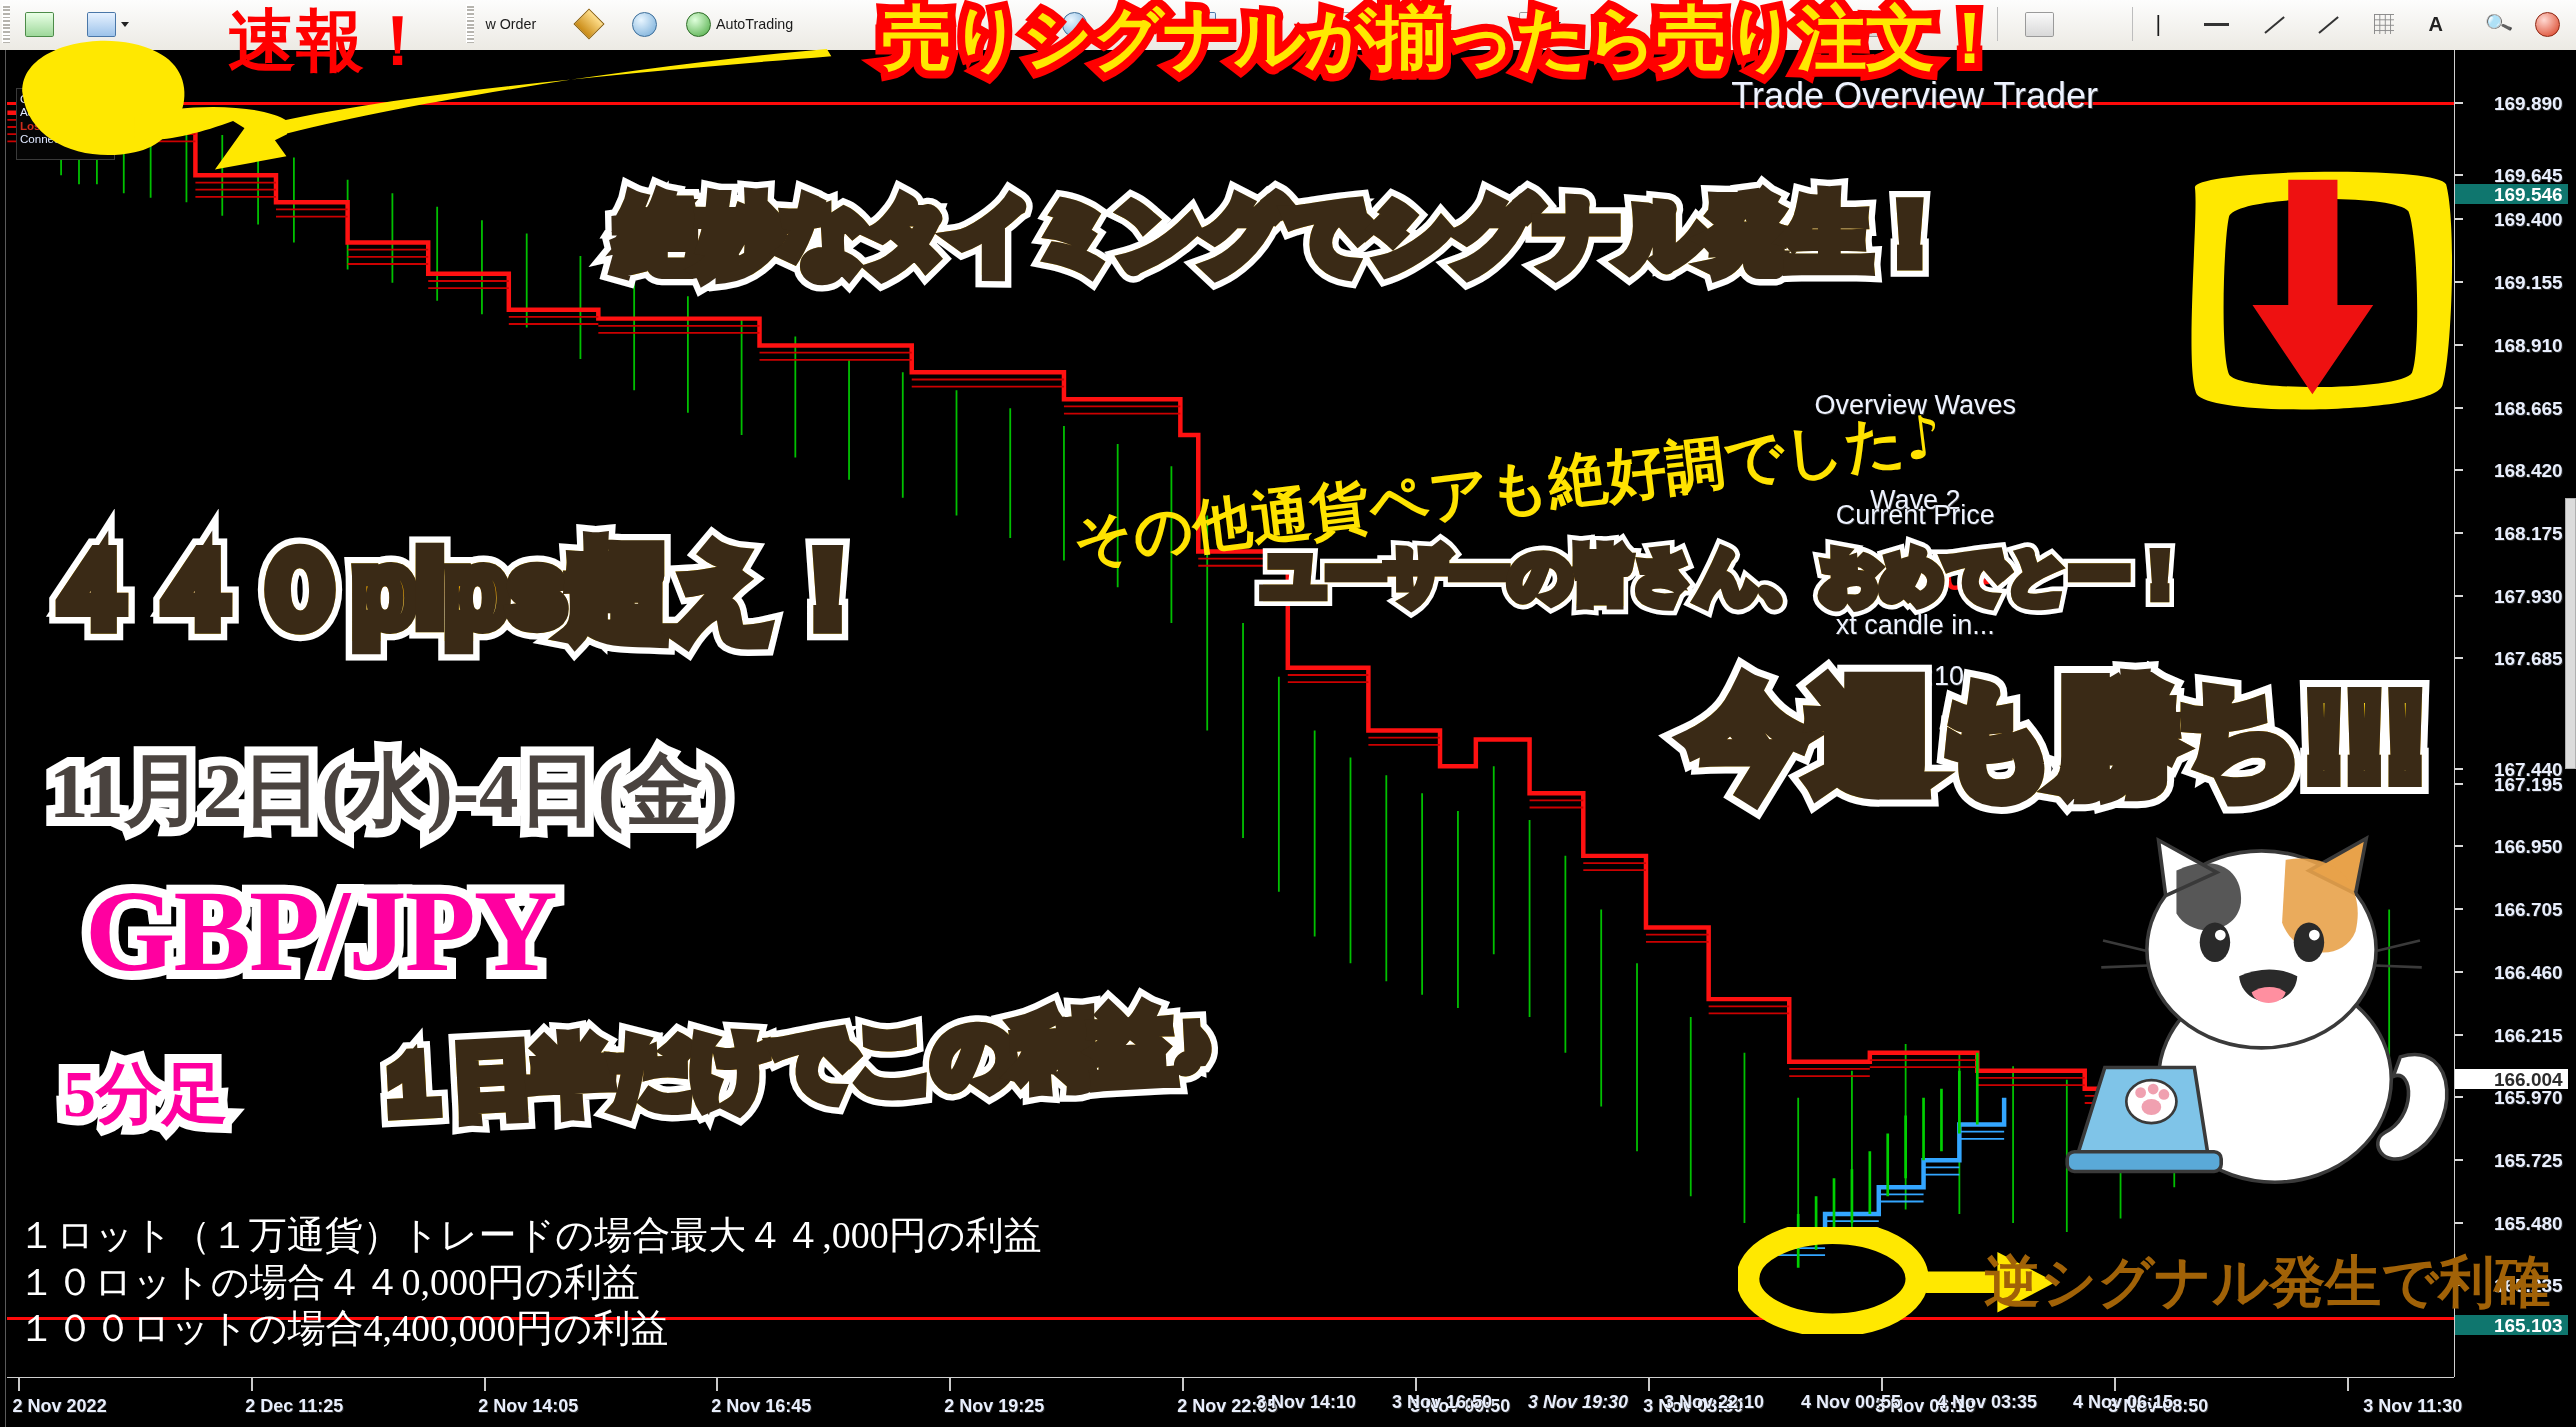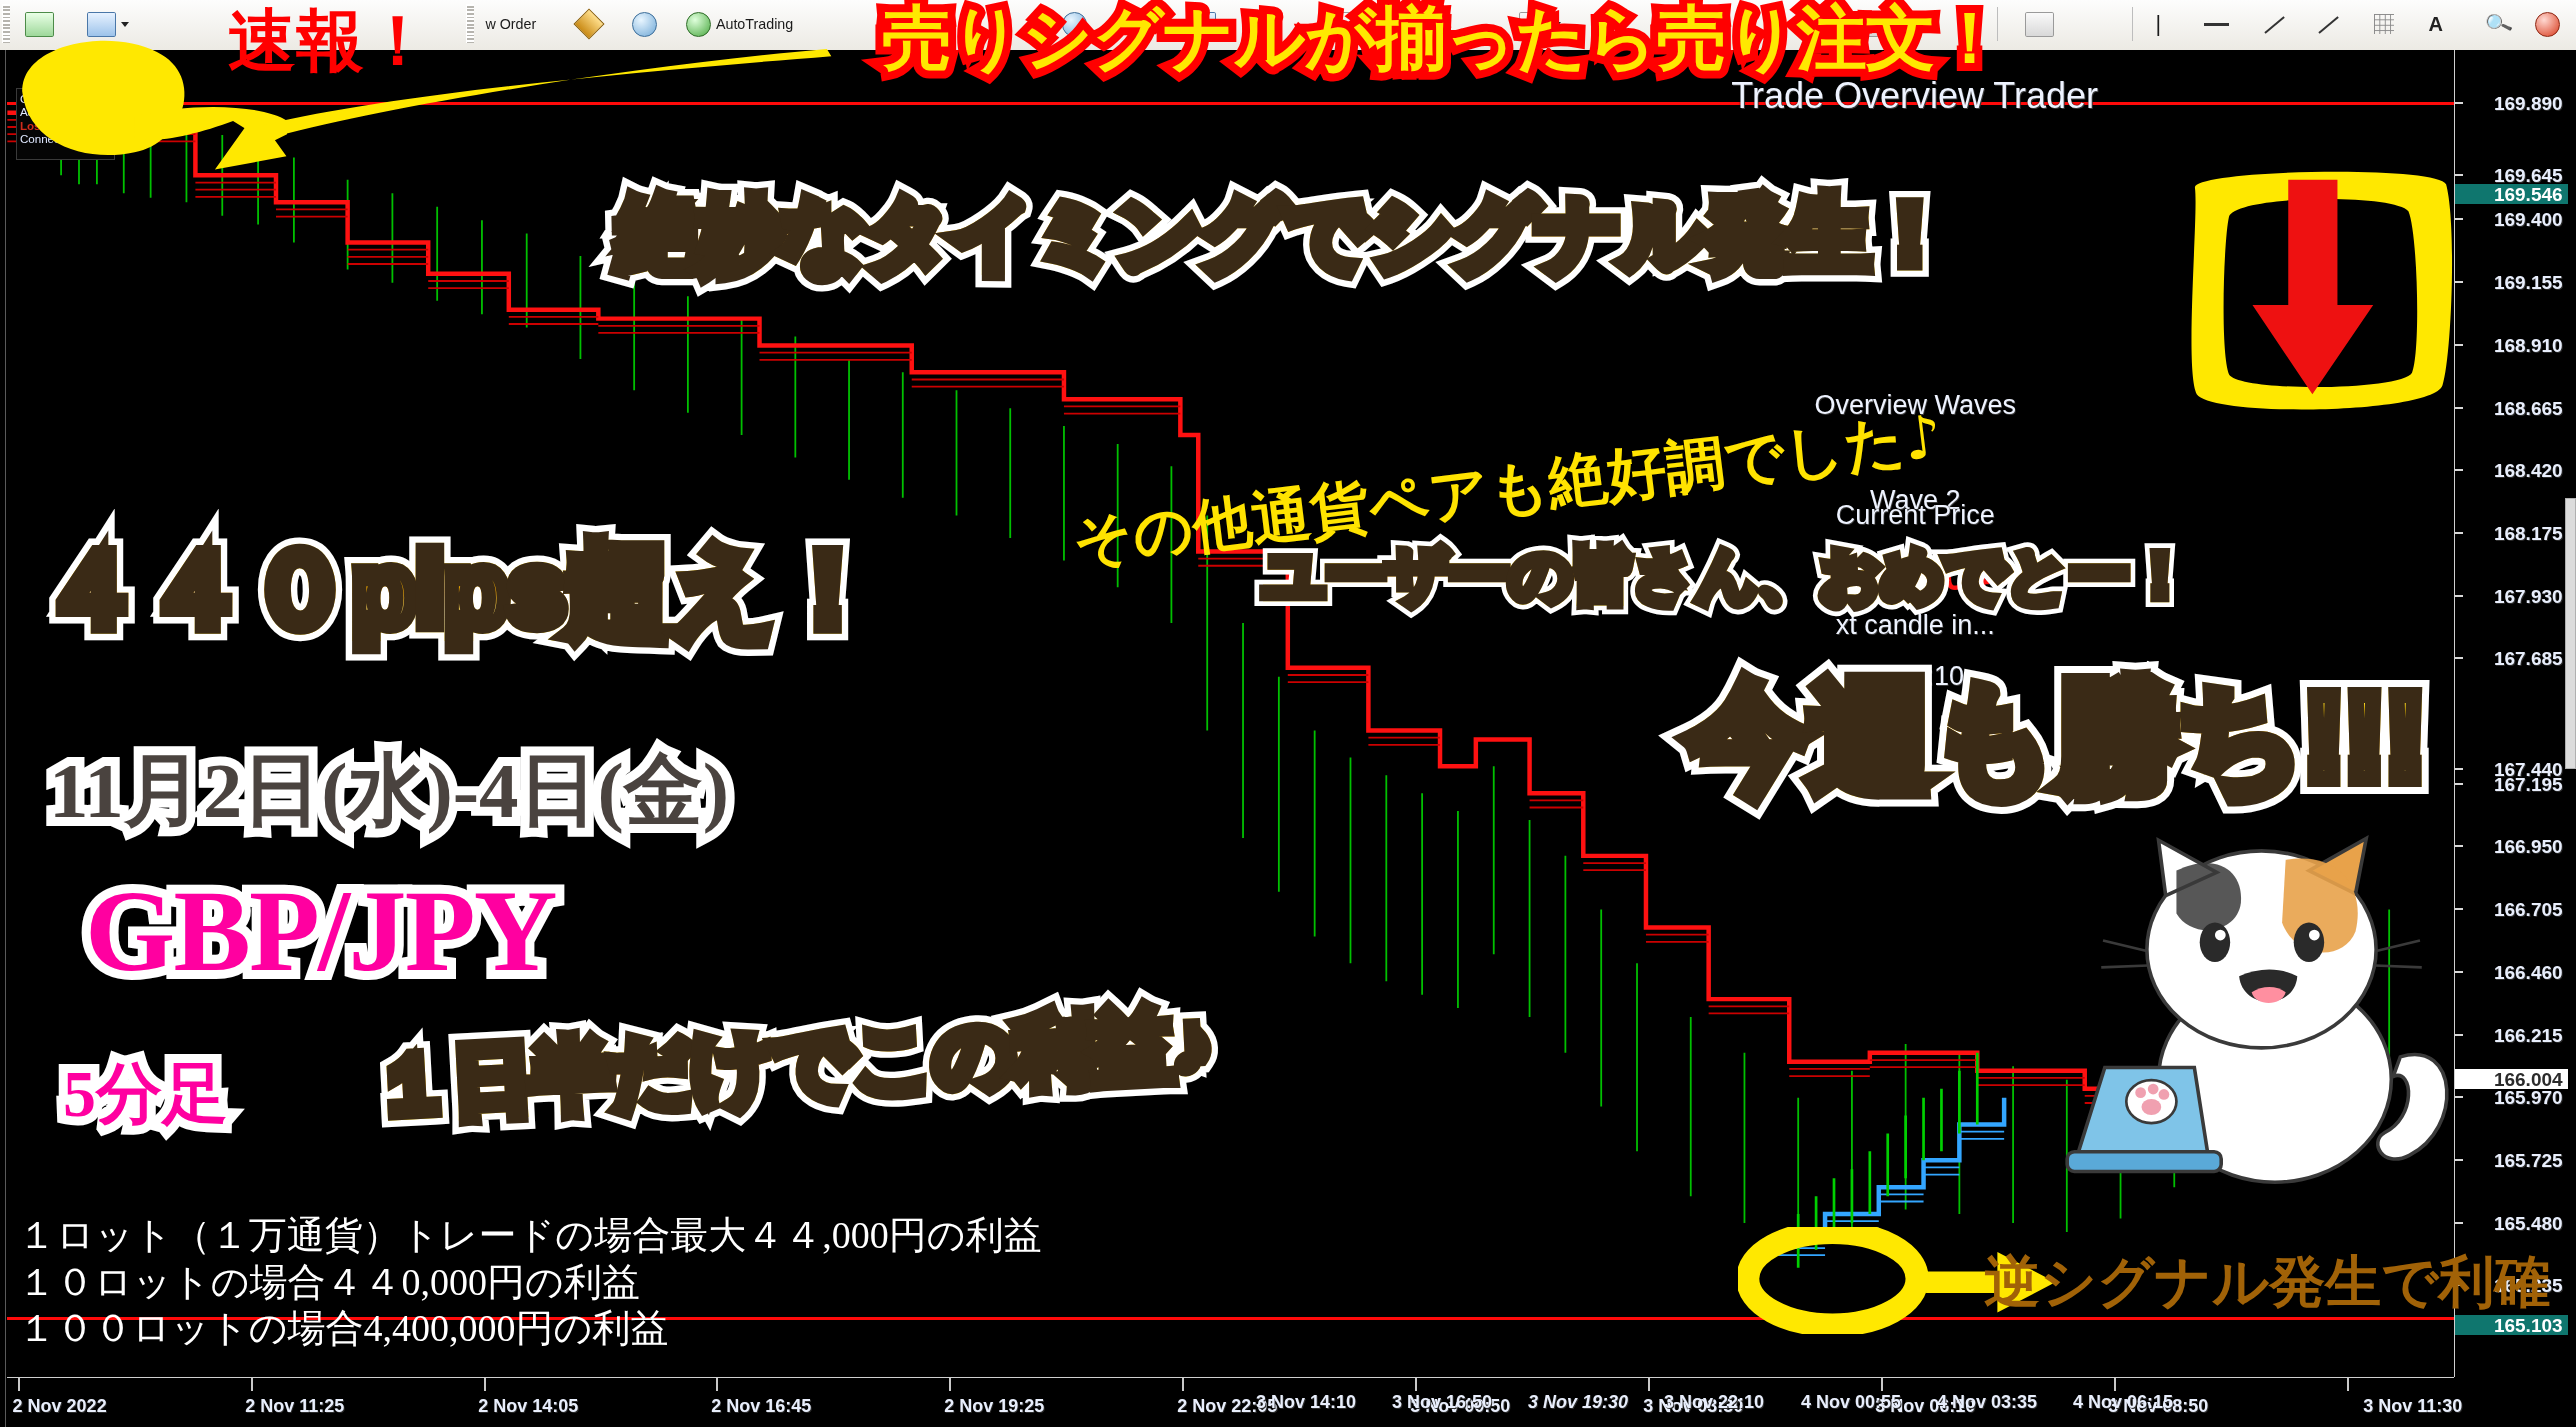--- a/index.html
+++ b/index.html
@@ -291,21 +291,21 @@
       <div class="pa-row" style="top:1225px;"><span class="pa-tick"></span><span>165.235</span></div>
       <div class="pa-row hl-red" style="top:1265px;"><span>165.103</span></div>
     </div>
 
     <div class="scrollbar-v"></div>
 
     <div class="time-axis">
       <div class="ta-tick" style="left:10.7px;"></div>
         <div class="ta-lbl" style="left:5.4px;">2 Nov 2022</div>
       <div class="ta-tick" style="left:244px;"></div>
-        <div class="ta-lbl" style="left:238px;">2 Nov 11:25</div>
+        <div class="ta-lbl" style="left:238px;">2 Dec 11:25</div>
       <div class="ta-tick" style="left:477px;"></div>
         <div class="ta-lbl" style="left:471px;">2 Nov 14:05</div>
       <div class="ta-tick" style="left:709px;"></div>
         <div class="ta-lbl" style="left:704px;">2 Nov 16:45</div>
       <div class="ta-tick" style="left:942px;"></div>
         <div class="ta-lbl" style="left:937px;">2 Nov 19:25</div>
       <div class="ta-tick" style="left:1175px;"></div>
         <div class="ta-lbl" style="left:1170px;">2 Nov 22:05</div>
       <div class="ta-tick" style="left:1408px;"></div>
         <div class="ta-lbl" style="left:1403px;">3 Nov 00:50</div>

